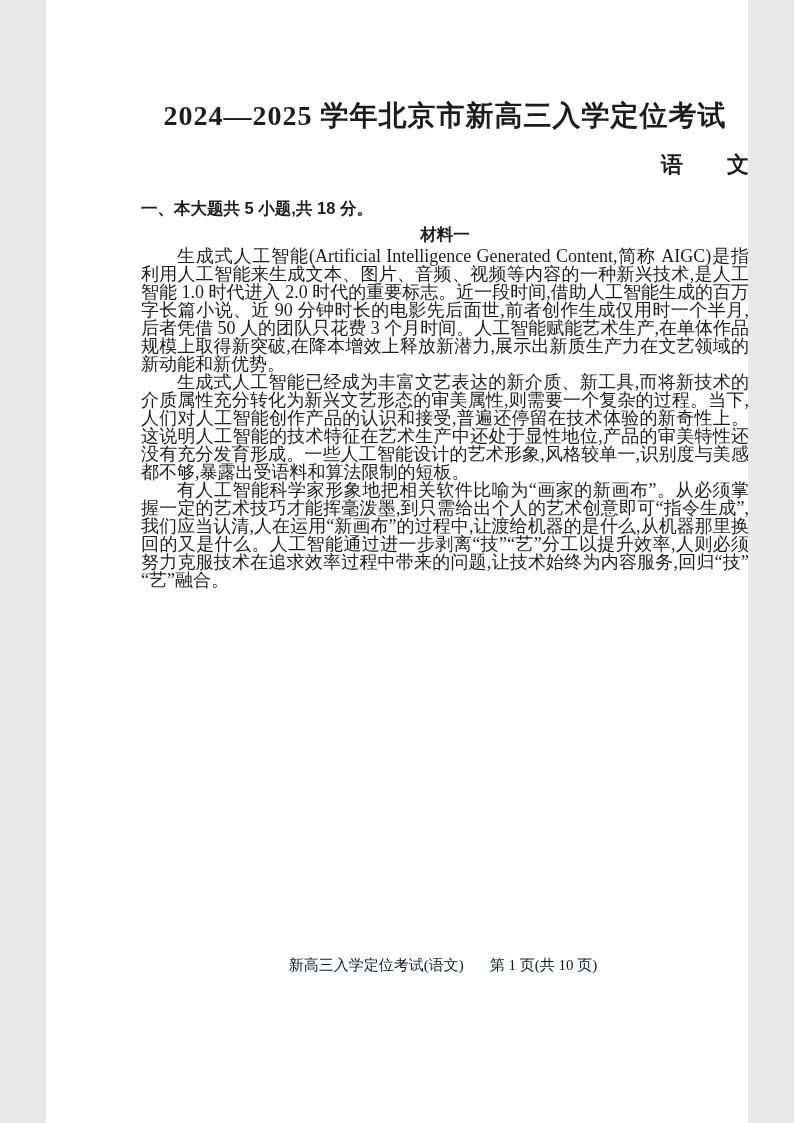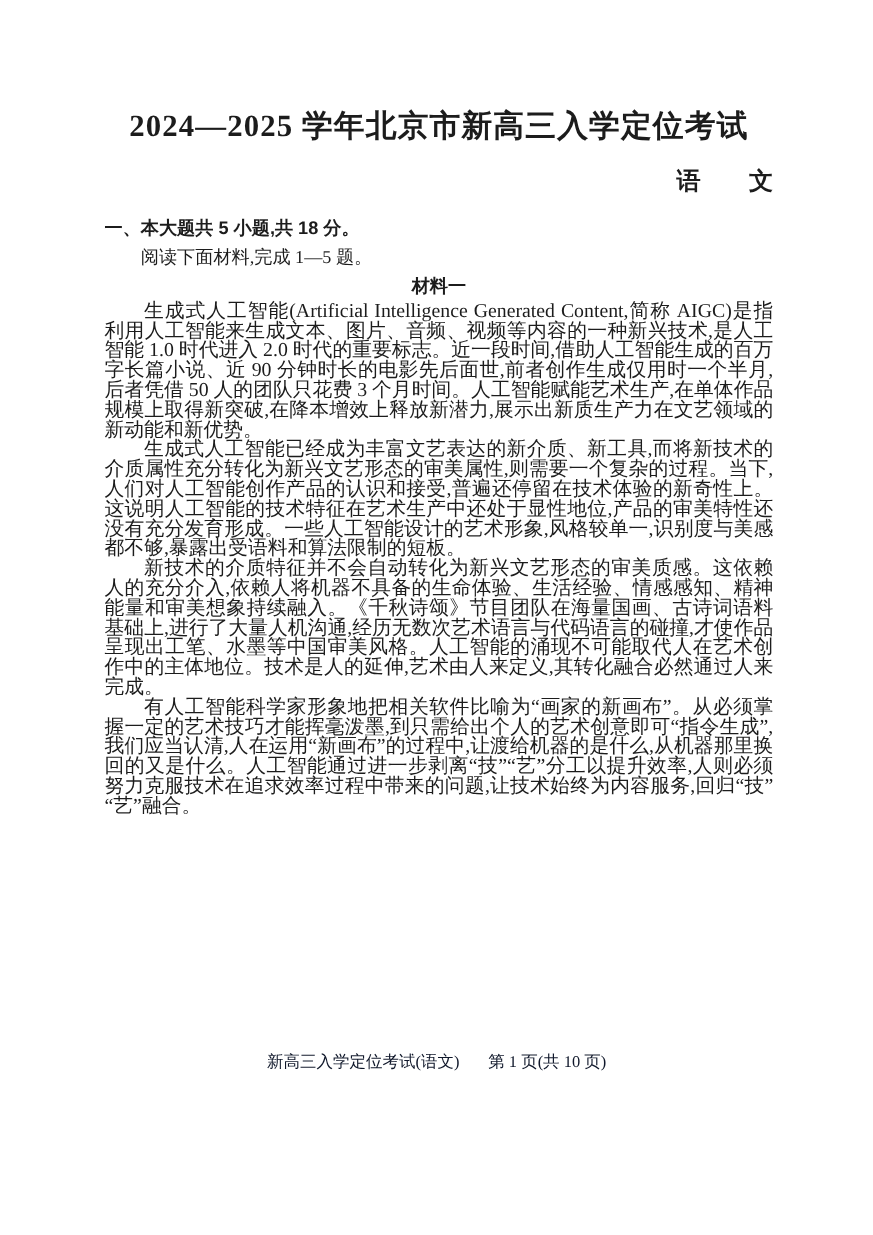--- a/index.html
+++ b/index.html
@@ -1,18 +1,18 @@
 <!DOCTYPE html>
 <html lang="zh"><head>
 <meta charset="utf-8">
 <style>
   html, body { margin: 0; padding: 0; background: #e8e8e8; }
   .page {
     position: relative;
-    width: 794px;
+    width: 702px;
     height: 1123px;
     margin: 0 auto;
     background: #ffffff;
     color: #1c1c1c;
     font-family: "Liberation Serif", "DejaVu Serif", serif;
     overflow: hidden;
   }
   .content {
     position: absolute;
     left: 95px;
@@ -80,24 +80,22 @@
   .page-footer .gap { display: inline-block; width: 26px; }
 </style>
 </head>
 <body>
 
 <div class="page">
   <div class="content">
     <h1 class="exam-title">2024—2025 学年北京市新高三入学定位考试</h1>
     <h2 class="subject-title">语　　文</h2>
     <p class="section-heading">一、本大题共 5 小题,共 18 分。</p>
-    <p class="reading-instruction">阅读下面材料,完成 1—5 题。</p>
     <p class="material-heading">材料一</p>
     <p class="material-para">生成式人工智能(Artificial Intelligence Generated Content,简称 AIGC)是指利用人工智能来生成文本、图片、音频、视频等内容的一种新兴技术,是人工智能 1.0 时代进入 2.0 时代的重要标志。近一段时间,借助人工智能生成的百万字长篇小说、近 90 分钟时长的电影先后面世,前者创作生成仅用时一个半月,后者凭借 50 人的团队只花费 3 个月时间。人工智能赋能艺术生产,在单体作品规模上取得新突破,在降本增效上释放新潜力,展示出新质生产力在文艺领域的新动能和新优势。</p>
     <p class="material-para">生成式人工智能已经成为丰富文艺表达的新介质、新工具,而将新技术的介质属性充分转化为新兴文艺形态的审美属性,则需要一个复杂的过程。当下,人们对人工智能创作产品的认识和接受,普遍还停留在技术体验的新奇性上。这说明人工智能的技术特征在艺术生产中还处于显性地位,产品的审美特性还没有充分发育形成。一些人工智能设计的艺术形象,风格较单一,识别度与美感都不够,暴露出受语料和算法限制的短板。</p>
-    <p class="material-para">新技术的介质特征并不会自动转化为新兴文艺形态的审美质感。这依赖人的充分介入,依赖人将机器不具备的生命体验、生活经验、情感感知、精神能量和审美想象持续融入。《千秋诗颂》节目团队在海量国画、古诗词语料基础上,进行了大量人机沟通,经历无数次艺术语言与代码语言的碰撞,才使作品呈现出工笔、水墨等中国审美风格。人工智能的涌现不可能取代人在艺术创作中的主体地位。技术是人的延伸,艺术由人来定义,其转化融合必然通过人来完成。</p>
     <p class="material-para">有人工智能科学家形象地把相关软件比喻为“画家的新画布”。从必须掌握一定的艺术技巧才能挥毫泼墨,到只需给出个人的艺术创意即可“指令生成”,我们应当认清,人在运用“新画布”的过程中,让渡给机器的是什么,从机器那里换回的又是什么。人工智能通过进一步剥离“技”“艺”分工以提升效率,人则必须努力克服技术在追求效率过程中带来的问题,让技术始终为内容服务,回归“技”“艺”融合。</p>
   </div>
 
   <div class="page-footer">
     <span>新高三入学定位考试(语文)</span><span class="gap"></span><span>第 1 页(共 10 页)</span>
   </div>
 </div>
 
 </body></html>

